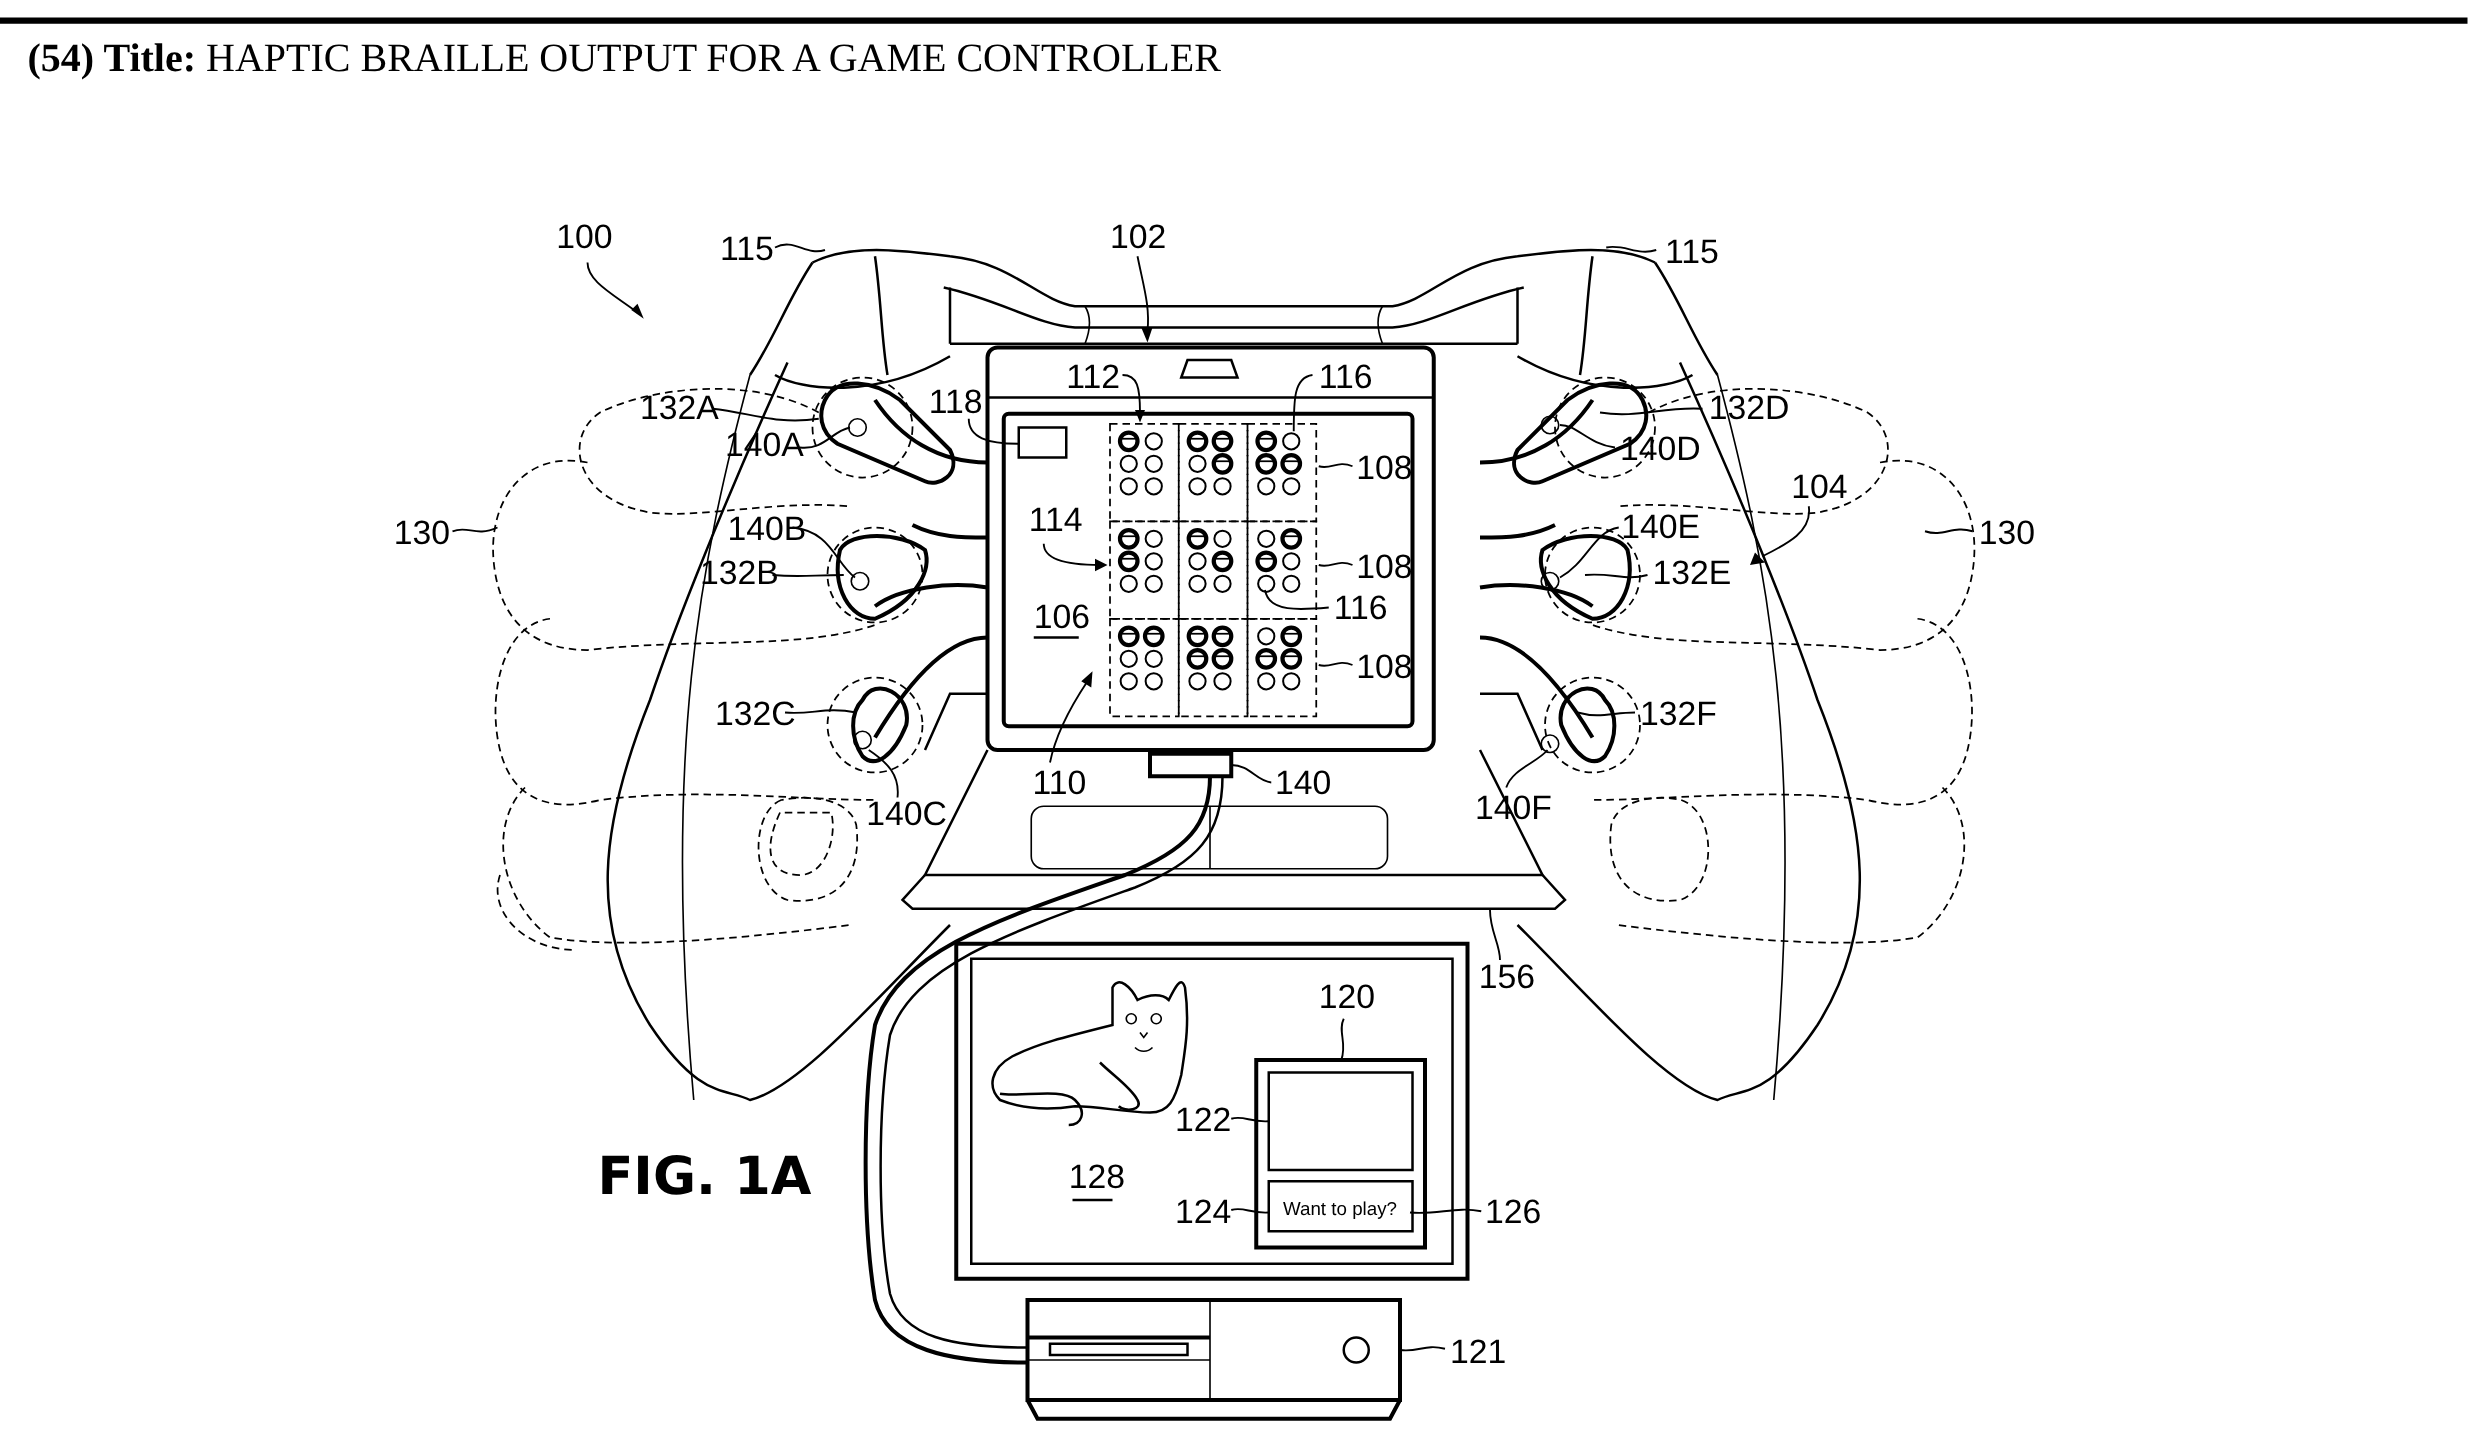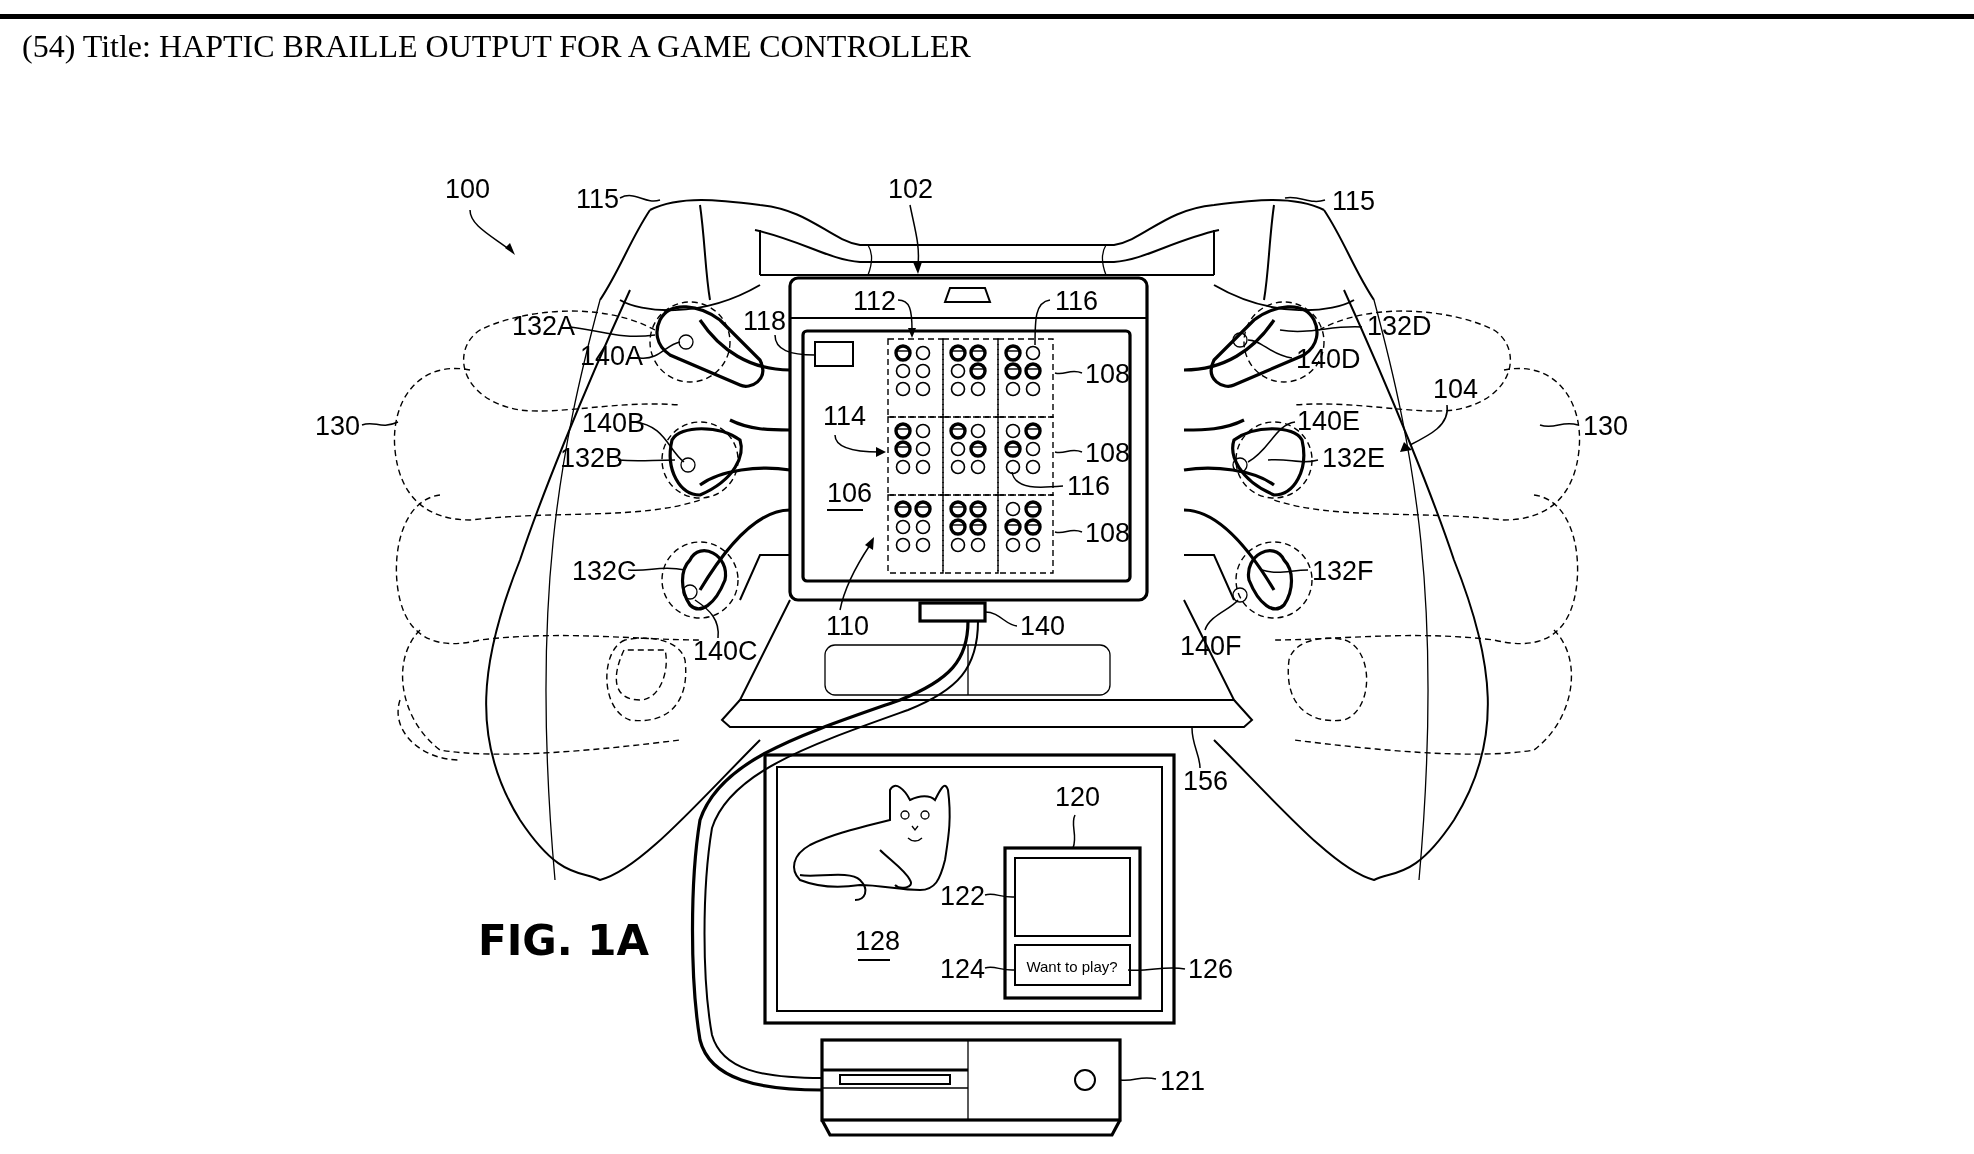--- a/index.html
+++ b/index.html
@@ -1,19 +1,19 @@
 <!DOCTYPE html>
 <html><head>
 <meta charset="utf-8">
 <style>
   html, body { margin: 0; padding: 0; background: #ffffff; }
   body { width: 1974px; height: 1154px; position: relative; overflow: hidden; font-family: "Liberation Serif", serif; }
   .top-rule { position: absolute; left: 0; top: 14px; width: 1974px; height: 5px; background: #000; }
   .title-line { position: absolute; left: 22px; top: 28px; font-size: 32px; color: #000; white-space: nowrap; }
-  .title-line .title-prefix { font-weight: normal; }
+  .title-line .title-prefix { font-weight: bold; }
   svg.fig { position: absolute; left: 0; top: 0; width: 1974px; height: 1154px; }
   svg.fig text { font-family: "Liberation Sans", sans-serif; fill: #000; }
   .ln { fill: none; stroke: #000; stroke-width: 2; }
   .lnb { fill: none; stroke: #000; stroke-width: 3.2; }
   .lnt { fill: none; stroke: #000; stroke-width: 1.3; }
   .dash { fill: none; stroke: #000; stroke-width: 1.4; stroke-dasharray: 6 4; }
   .lead { fill: none; stroke: #000; stroke-width: 1.5; }
   .ref { font-size: 27px; }
   .figlabel { font-family: "DejaVu Sans", sans-serif !important; font-weight: bold; font-size: 42px; }
   .dot-off { fill: #fff; stroke: #000; stroke-width: 1.6; }

